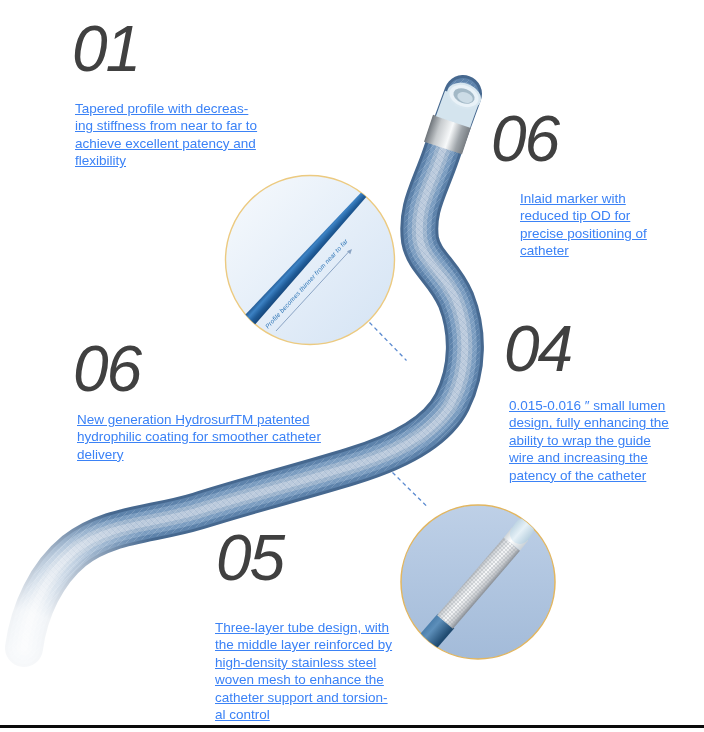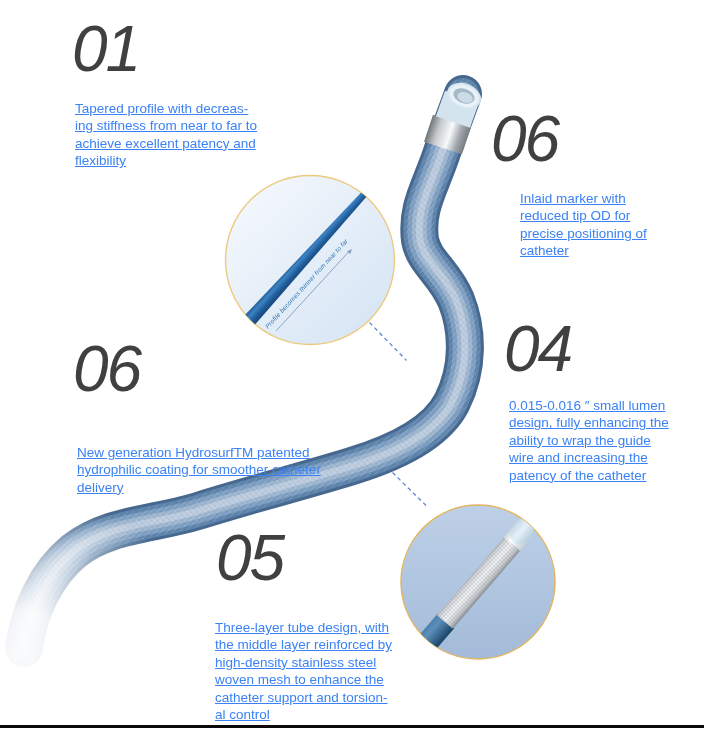--- a/index.html
+++ b/index.html
@@ -156,21 +156,21 @@
   <div class="feature">
     <div class="num" style="left:491px;top:107px;">06</div>
     <div class="desc" style="left:520px;top:190px;width:200px;">Inlaid marker with
 reduced tip OD for
 precise positioning of
 catheter</div>
   </div>
 
   <div class="feature">
     <div class="num" style="left:73px;top:337px;">06</div>
-    <div class="desc" style="left:77px;top:411px;width:300px;margin-top:33px;">New generation HydrosurfTM patented
+    <div class="desc" style="left:77px;top:411px;width:300px;">New generation HydrosurfTM patented
 hydrophilic coating for smoother catheter
 delivery</div>
   </div>
 
   <div class="feature">
     <div class="num" style="left:504px;top:317px;text-align:right;">04</div>
     <div class="desc" style="left:509px;top:397px;width:215px;">0.015-0.016 ″ small lumen
 design, fully enhancing the
 ability to wrap the guide
 wire and increasing the

